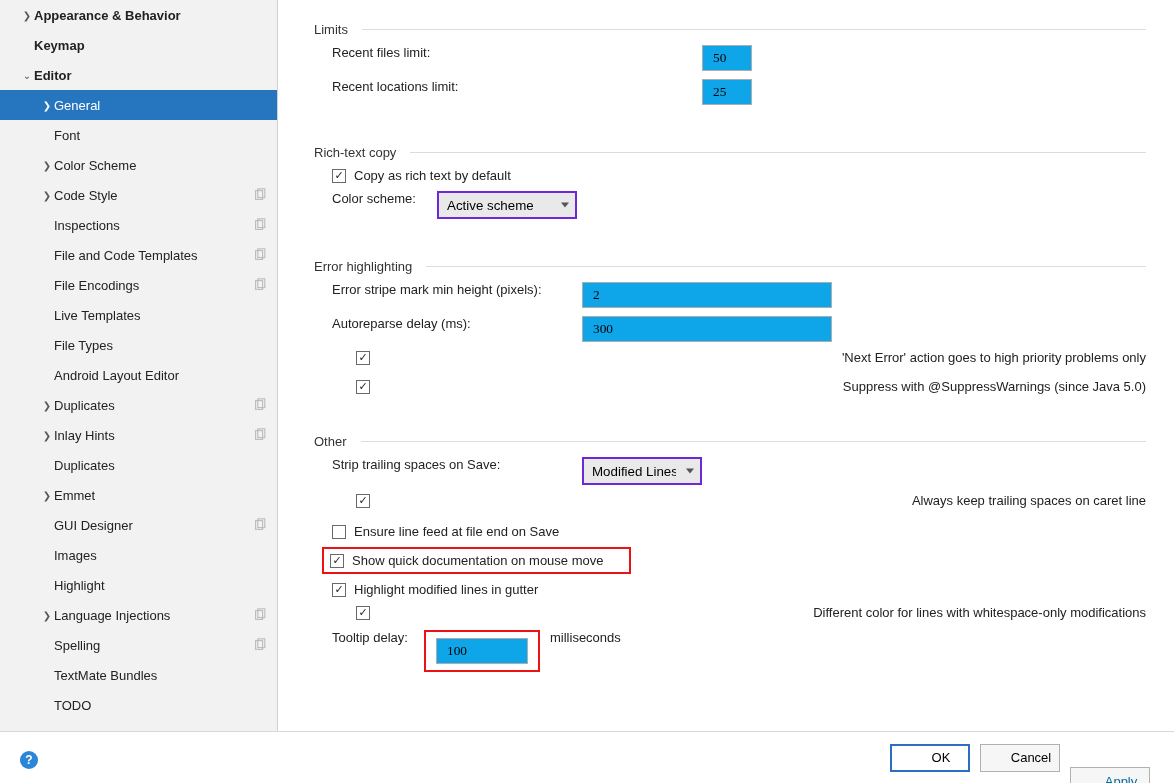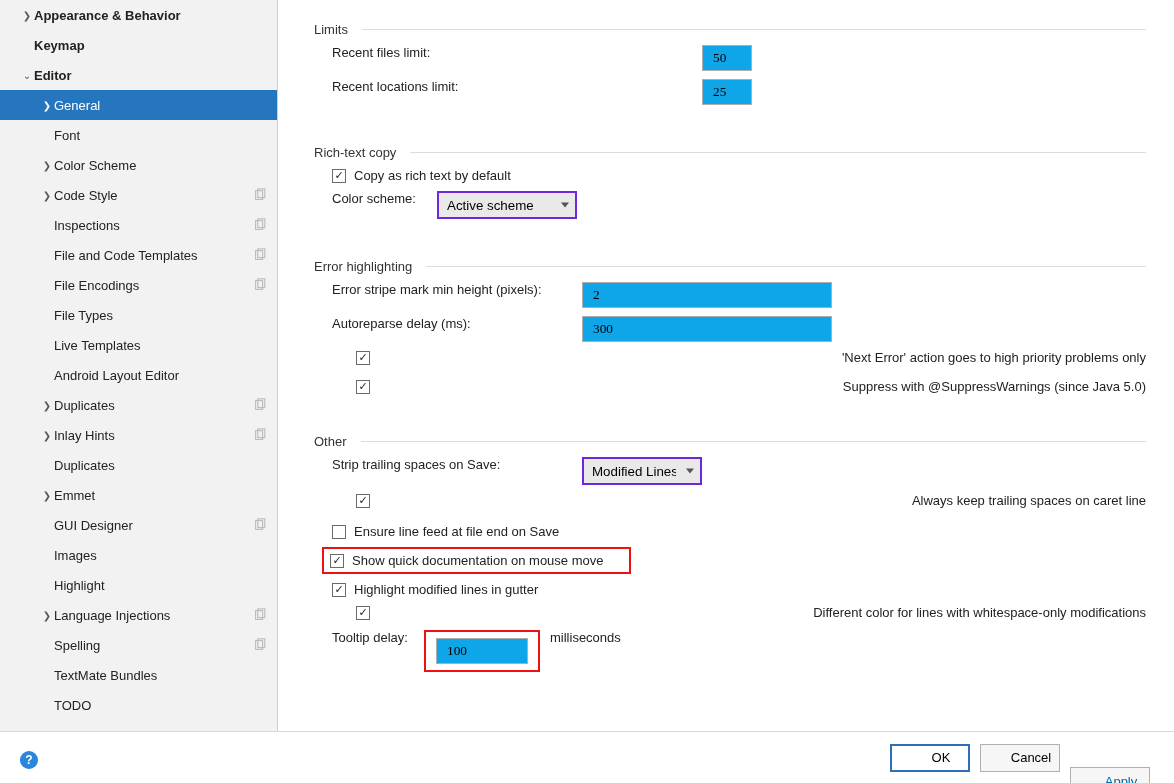--- a/index.html
+++ b/index.html
@@ -103,25 +103,25 @@
       <div class="tree-row lvl1">
         <span class="chev"></span>
         <span class="label">File Encodings</span>
         <span class="copy-icon"><svg class="copy-svg" viewBox="0 0 16 16">
             <rect x="3" y="3" width="8" height="10" fill="none" stroke="#888" stroke-width="1.2"></rect>
             <rect x="5.5" y="1" width="8" height="10" fill="none" stroke="#888" stroke-width="1.2"></rect>
           </svg></span>
       </div>
       <div class="tree-row lvl1">
         <span class="chev"></span>
+        <span class="label">Live Templates</span>
+      </div>
+      <div class="tree-row lvl1">
+        <span class="chev"></span>
         <span class="label">File Types</span>
-      </div>
-      <div class="tree-row lvl1">
-        <span class="chev"></span>
-        <span class="label">Live Templates</span>
       </div>
       <div class="tree-row lvl1">
         <span class="chev"></span>
         <span class="label">Android Layout Editor</span>
       </div>
       <div class="tree-row lvl1">
         <span class="chev">❯</span>
         <span class="label">Duplicates</span>
         <span class="copy-icon"><svg class="copy-svg" viewBox="0 0 16 16">
             <rect x="3" y="3" width="8" height="10" fill="none" stroke="#888" stroke-width="1.2"></rect>

